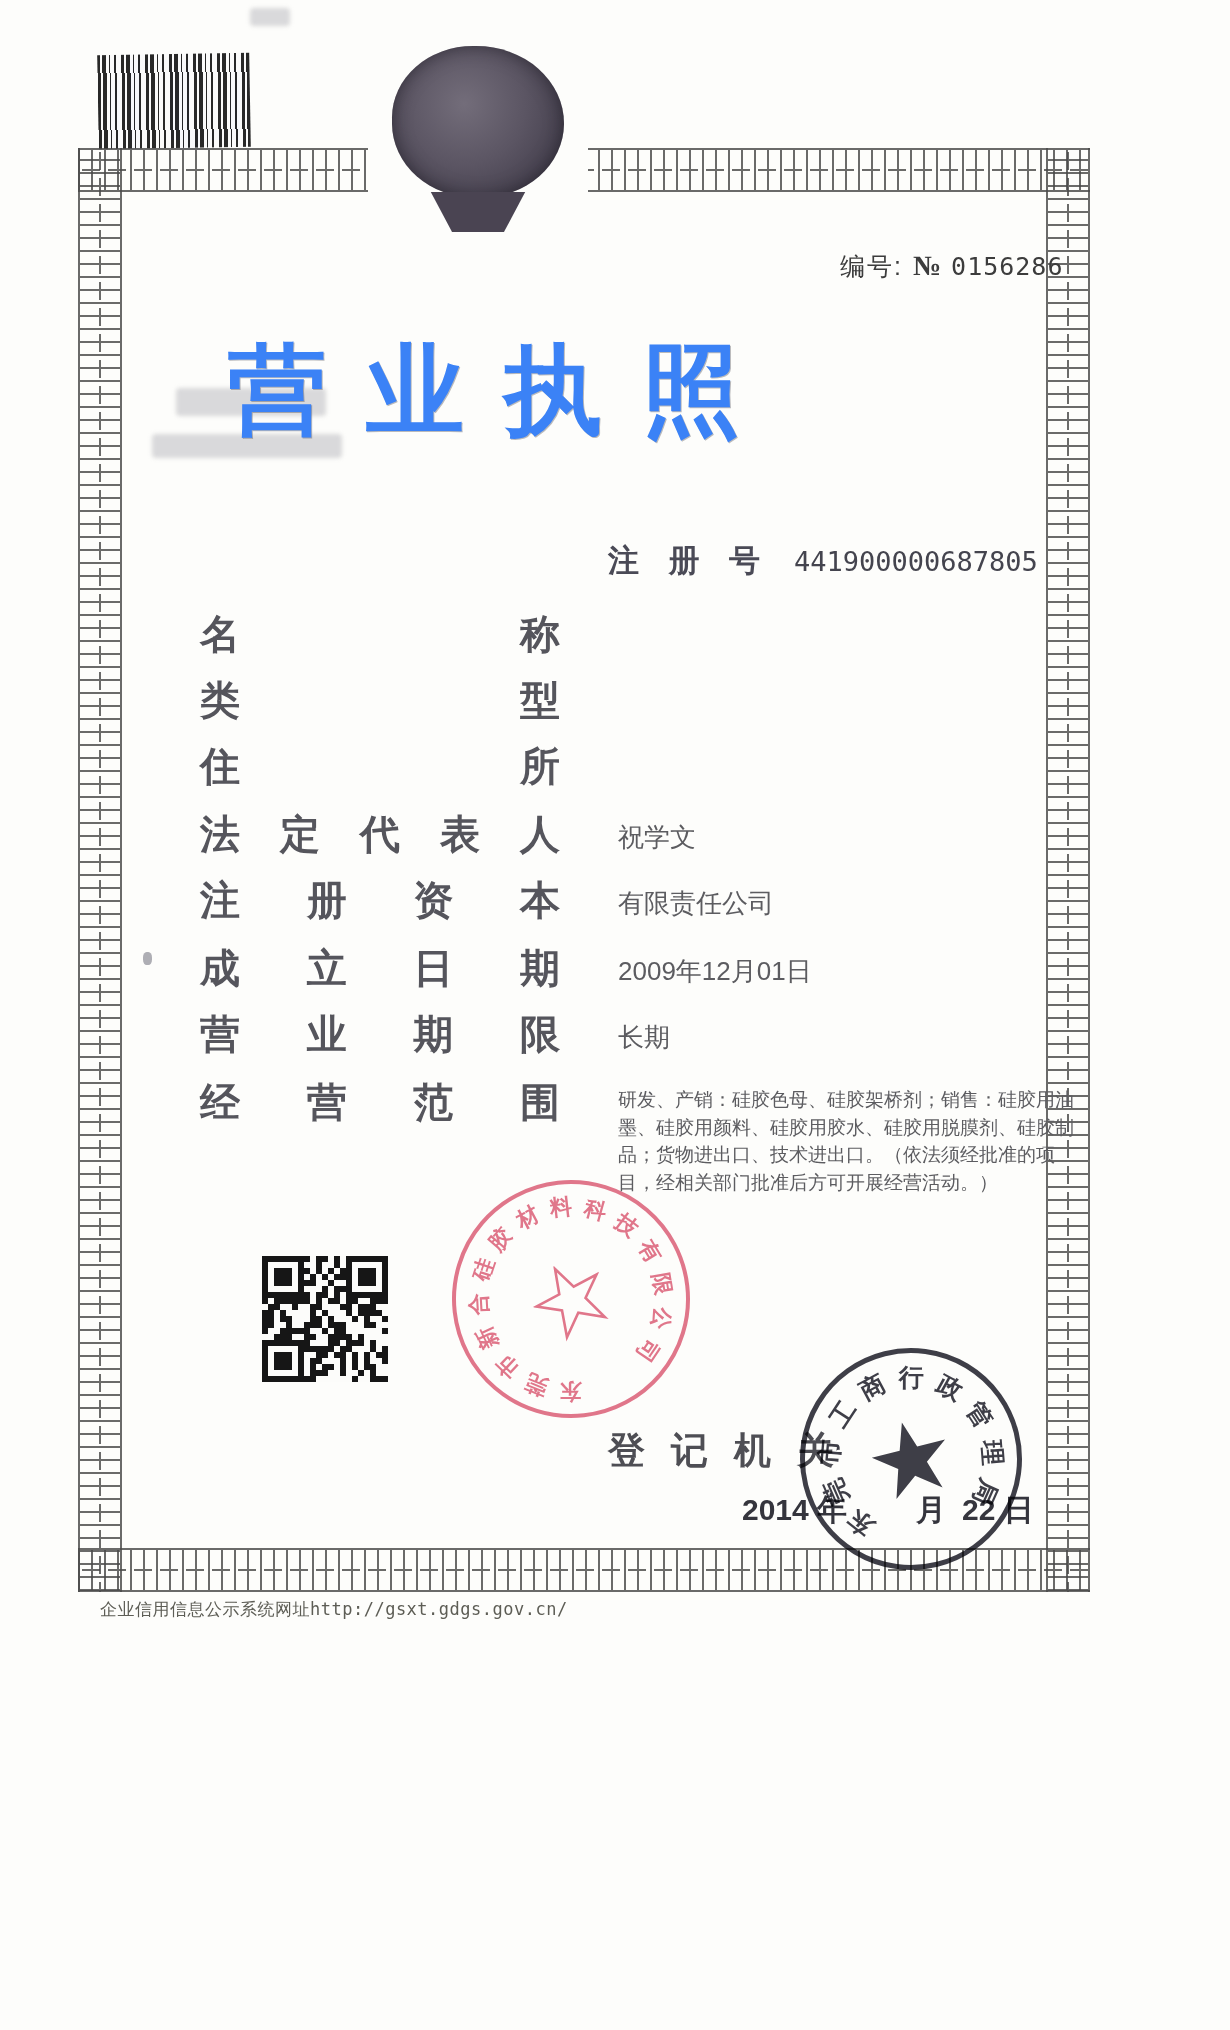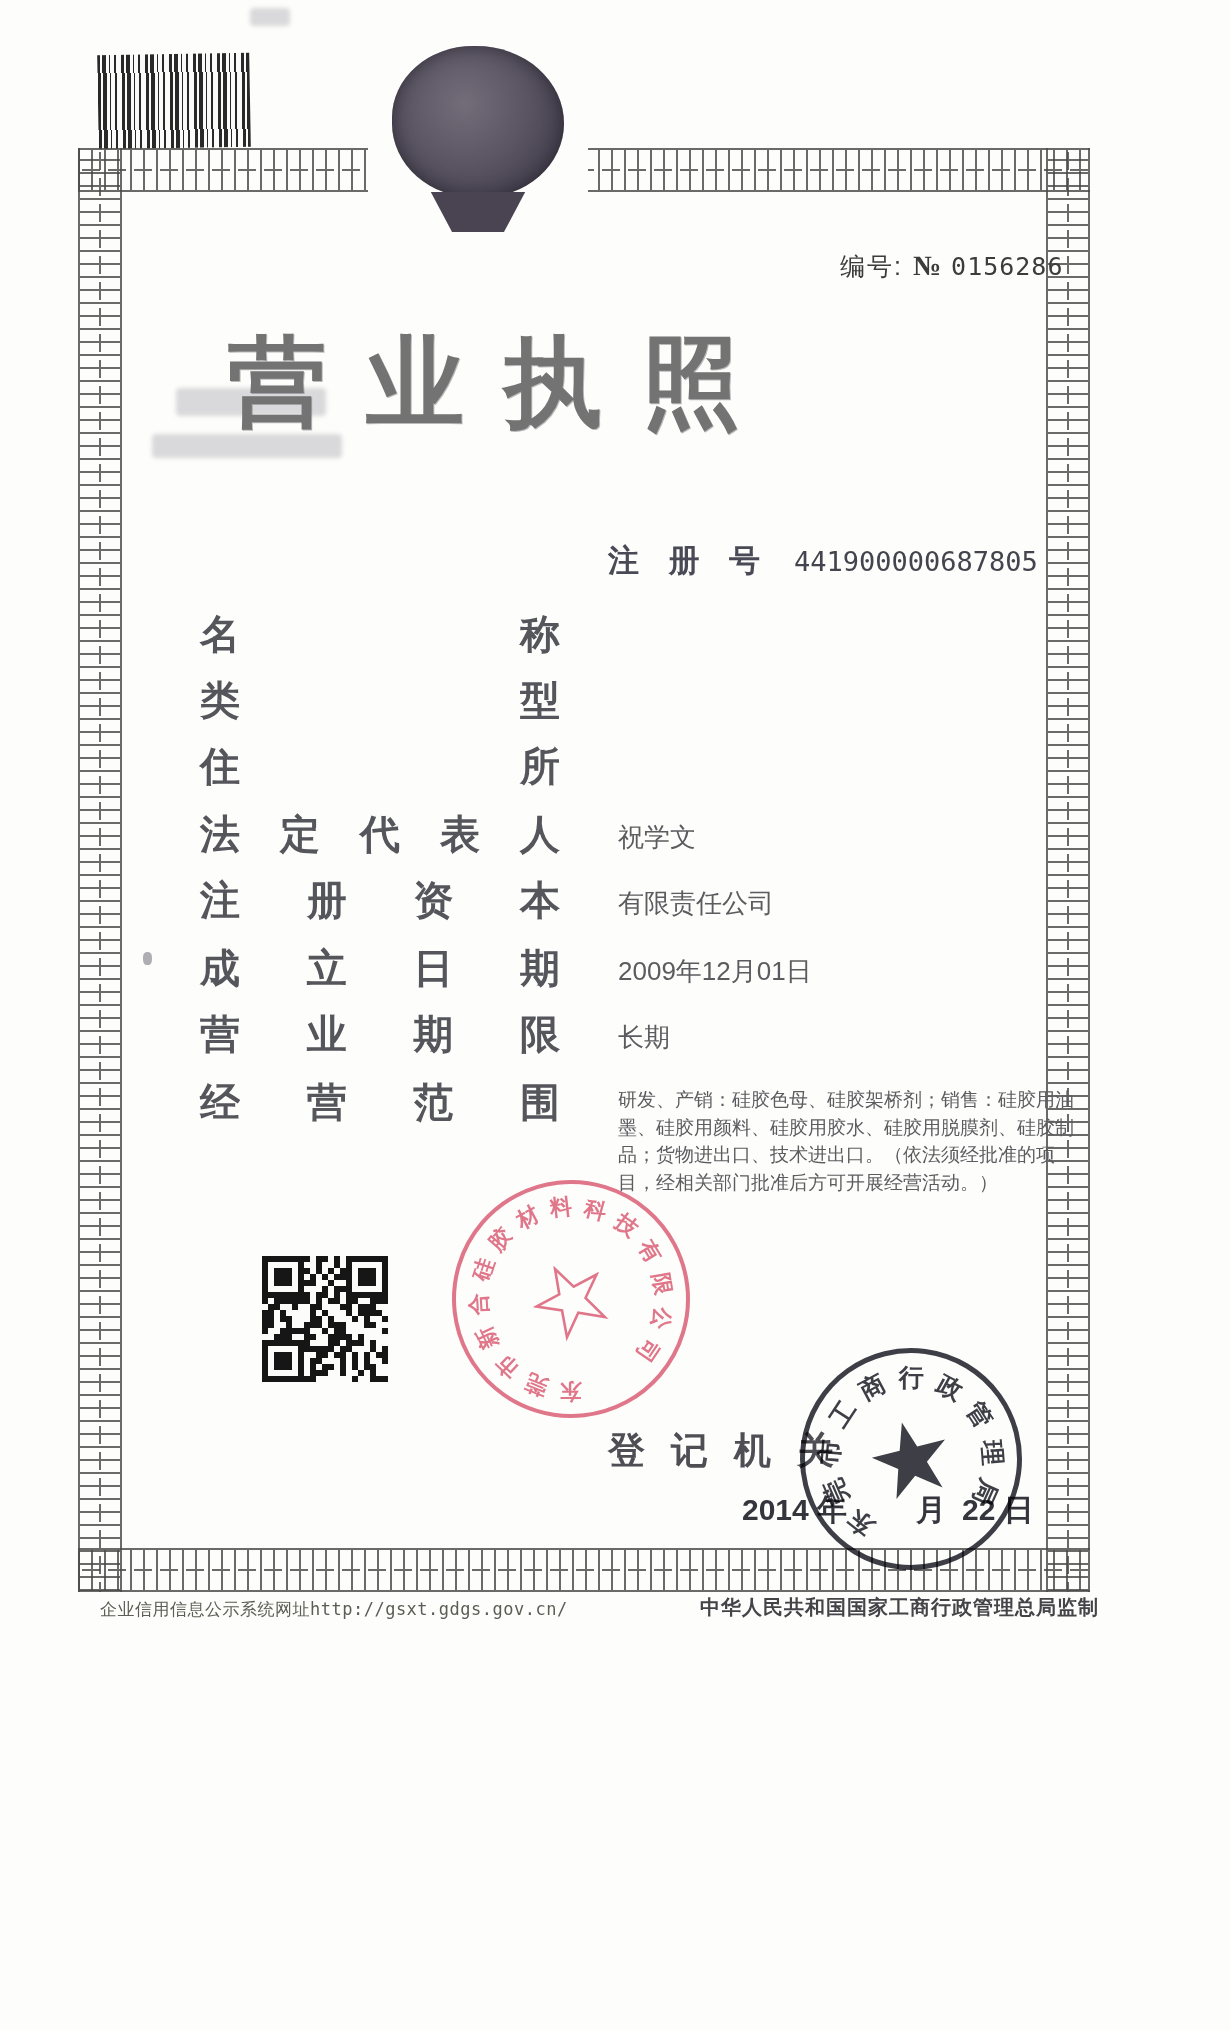--- a/index.html
+++ b/index.html
@@ -34,21 +34,21 @@
 
   .smudge{position:absolute;background:rgba(125,125,135,.28);filter:blur(2px);border-radius:4px;}
 
   
   .serial{position:absolute;left:840px;top:250px;display:flex;align-items:baseline;gap:10px;color:#3c3c3c;}
   .serial .lab{font-size:25px;letter-spacing:2px;}
   .serial .nosym{font-family:"Liberation Serif",serif;font-weight:700;font-size:28px;}
   .serial .num{font-family:"DejaVu Sans Mono",monospace;font-size:25px;letter-spacing:1px;}
 
   
-  .title{position:absolute;left:228px;top:318px;font-size:98px;font-weight:700;color:#737373;
+  .title{position:absolute;left:228px;top:326px;font-size:98px;font-weight:700;color:#3b82f6;
     letter-spacing:40px;white-space:nowrap;text-shadow:1px 1px 0 rgba(60,60,70,.35);}
 
   
   .regline{position:absolute;left:608px;top:540px;display:flex;align-items:baseline;}
   .regline .spread{width:152px;font-size:31px;font-weight:700;color:#4a4a56;}
   .regline .val{margin-left:34px;font-family:"DejaVu Sans Mono",monospace;font-size:27px;
     letter-spacing:0px;color:#44444e;font-weight:500;}
 
   
   .row{position:absolute;left:200px;display:flex;align-items:flex-start;}
@@ -479,15 +479,14 @@
       <span class="ringch" style="transform: rotate(-42.6667deg) translateY(-82px);">工</span>
       <span class="ringch" style="transform: rotate(-14.2222deg) translateY(-82px);">商</span>
       <span class="ringch" style="transform: rotate(14.2222deg) translateY(-82px);">行</span>
       <span class="ringch" style="transform: rotate(42.6667deg) translateY(-82px);">政</span>
       <span class="ringch" style="transform: rotate(71.1111deg) translateY(-82px);">管</span>
       <span class="ringch" style="transform: rotate(99.5556deg) translateY(-82px);">理</span>
       <span class="ringch" style="transform: rotate(128deg) translateY(-82px);">局</span>
     </div>
 
   <div class="foot-left">企业信用信息公示系统网址http://gsxt.gdgs.gov.cn/</div>
-  <div class="foot-right">中华人民共和国国家工商行政管理总局监制</div>
 
 </div>
 
 </body></html>

